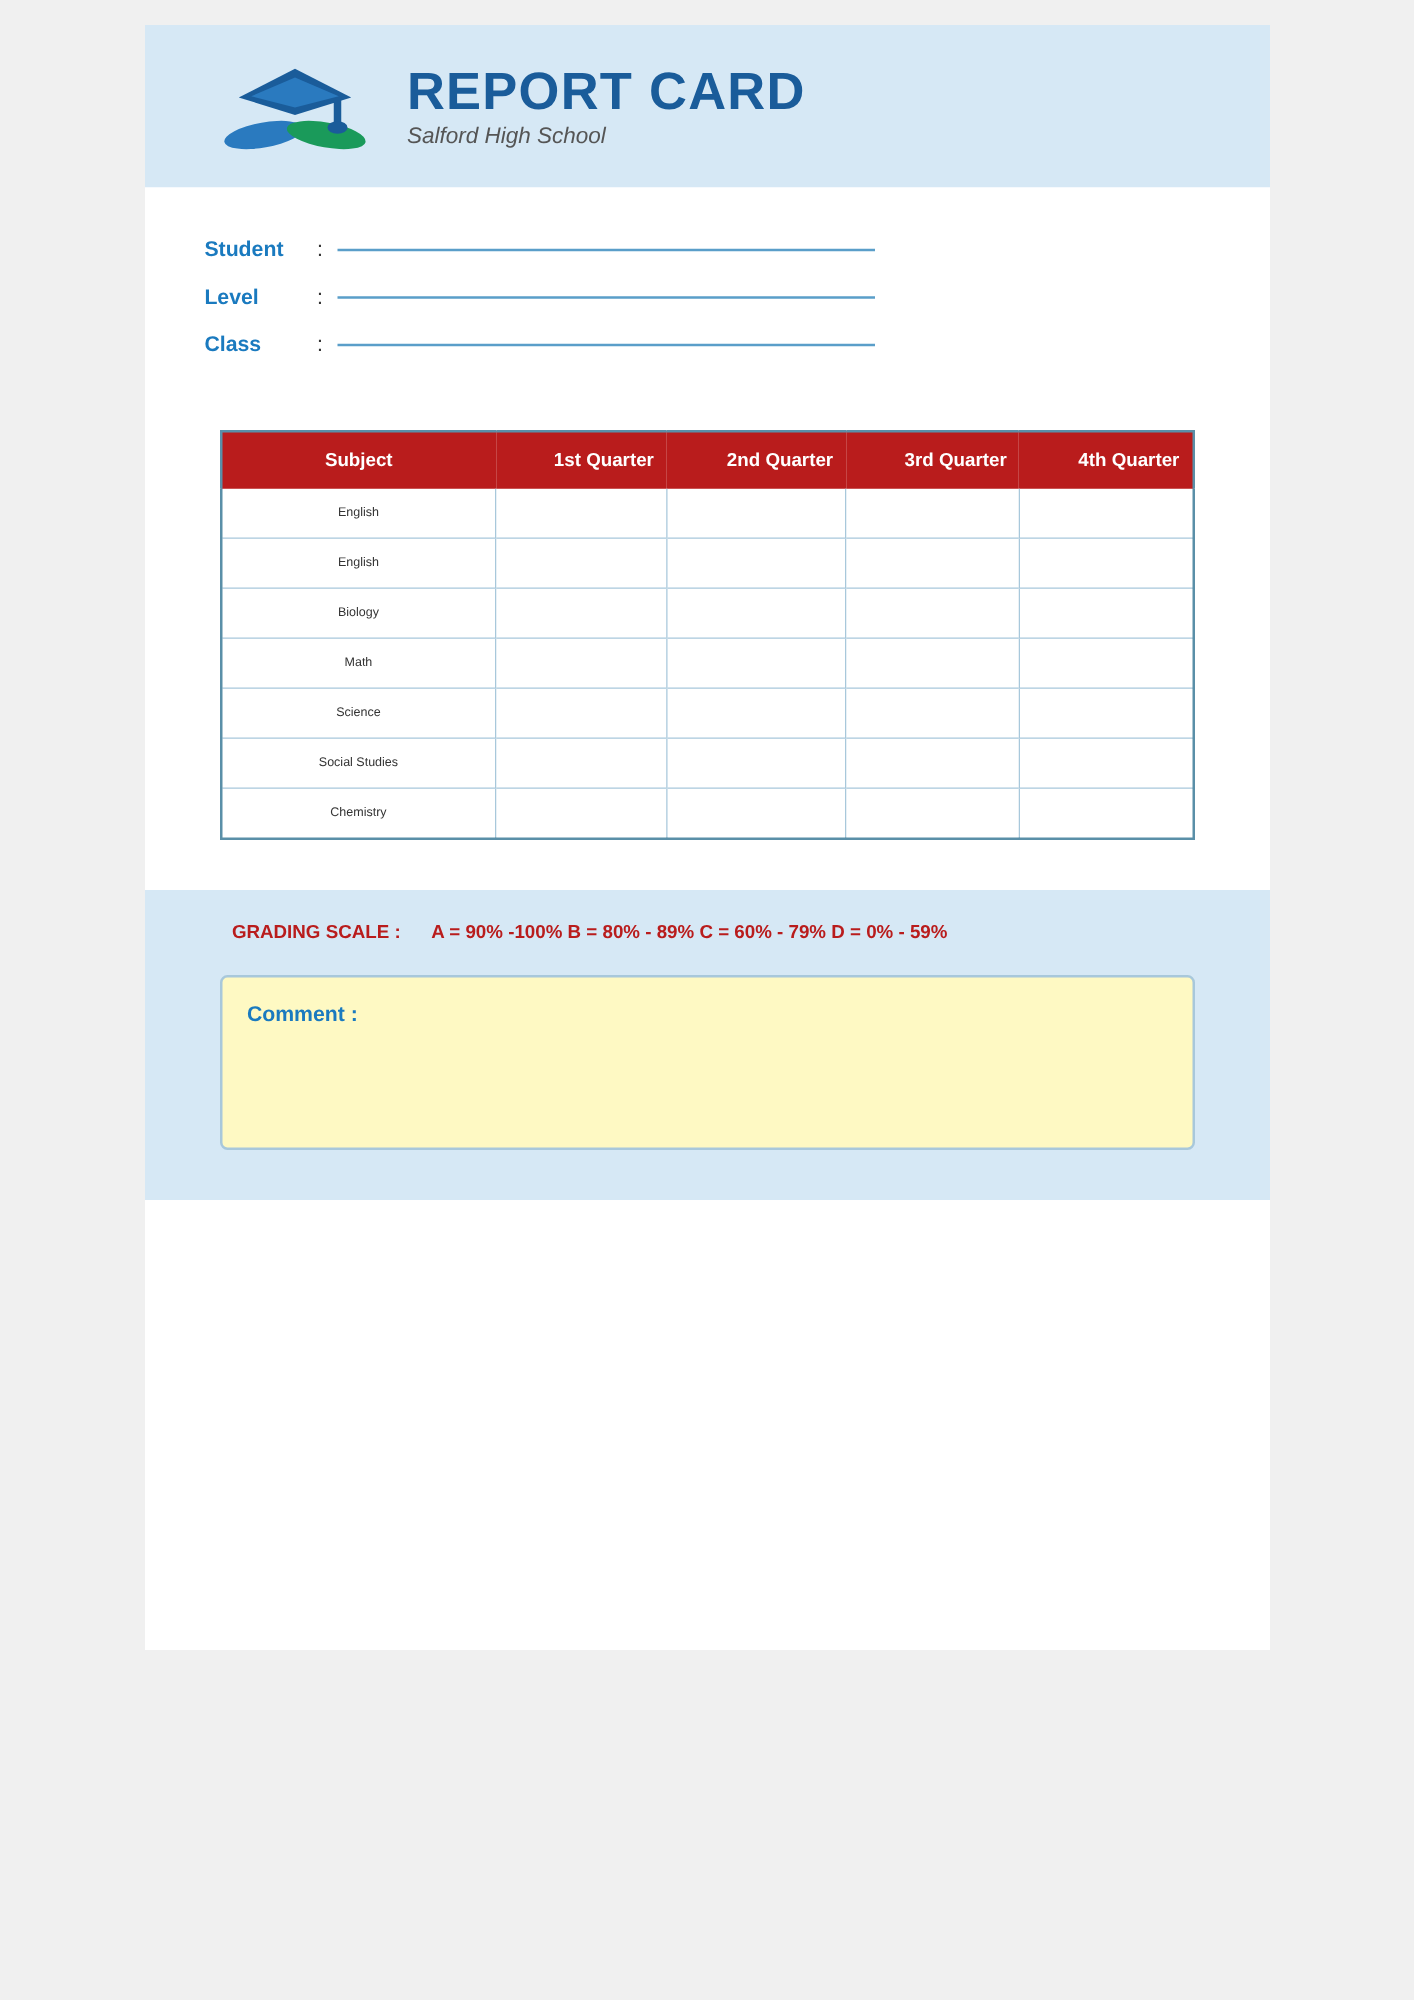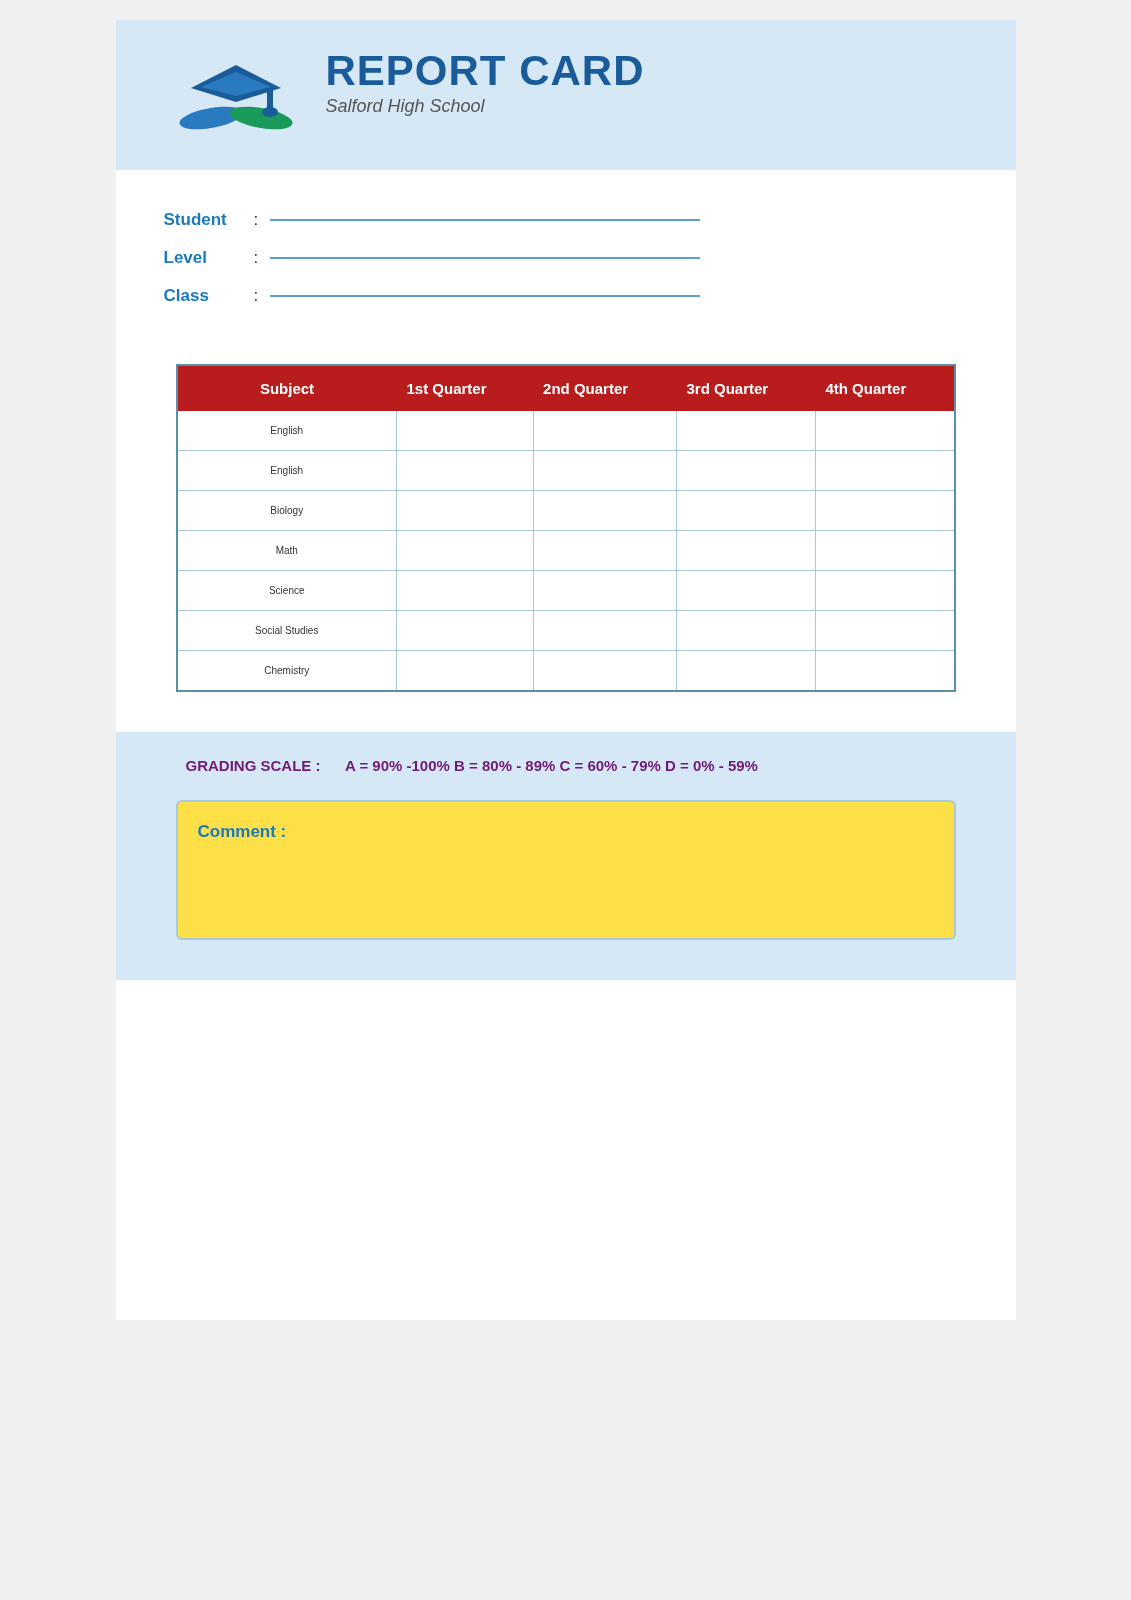--- a/index.html
+++ b/index.html
@@ -19,22 +19,23 @@
 
     .page {
       width: 900px;
       background: #ffffff;
       min-height: 1300px;
     }
 
     
     .header {
       background: #d6e8f5;
-      padding: 30px 60px;
-      display: flex;
+      padding: 20px 60px;
+      display: flex;
+      align-items: center;
       gap: 30px;
     }
 
     .logo {
       width: 120px;
       height: 90px;
       flex-shrink: 0;
     }
 
     .header-text {
@@ -103,21 +104,21 @@
 
     .grades-table thead tr {
       background: #b91c1c;
     }
 
     .grades-table thead th {
       color: #fff;
       font-size: 15px;
       font-weight: bold;
       padding: 14px 10px;
-      text-align: left;
+      text-align: right;
     }
 
     .grades-table thead th:first-child {
       text-align: center;
       width: 220px;
     }
 
     .grades-table tbody tr {
       border-bottom: 1px solid #a8c8db;
     }
@@ -140,32 +141,32 @@
 
     
     .grading-section {
       background: #d6e8f5;
       padding: 25px 70px;
       margin-top: 10px;
     }
 
     .grading-text {
       font-size: 15px;
-      color: #701a75;
+      color: #b91c1c;
       font-weight: bold;
     }
 
     
     .comment-section {
       background: #d6e8f5;
       padding: 0px 60px 40px 60px;
     }
 
     .comment-box {
-      background: #fde047;
+      background: #fef9c3;
       border: 2px solid #a8c8db;
       border-radius: 6px;
       padding: 20px 20px;
       min-height: 140px;
     }
 
     .comment-label {
       font-size: 17px;
       font-weight: bold;
       color: #1a7abf;

